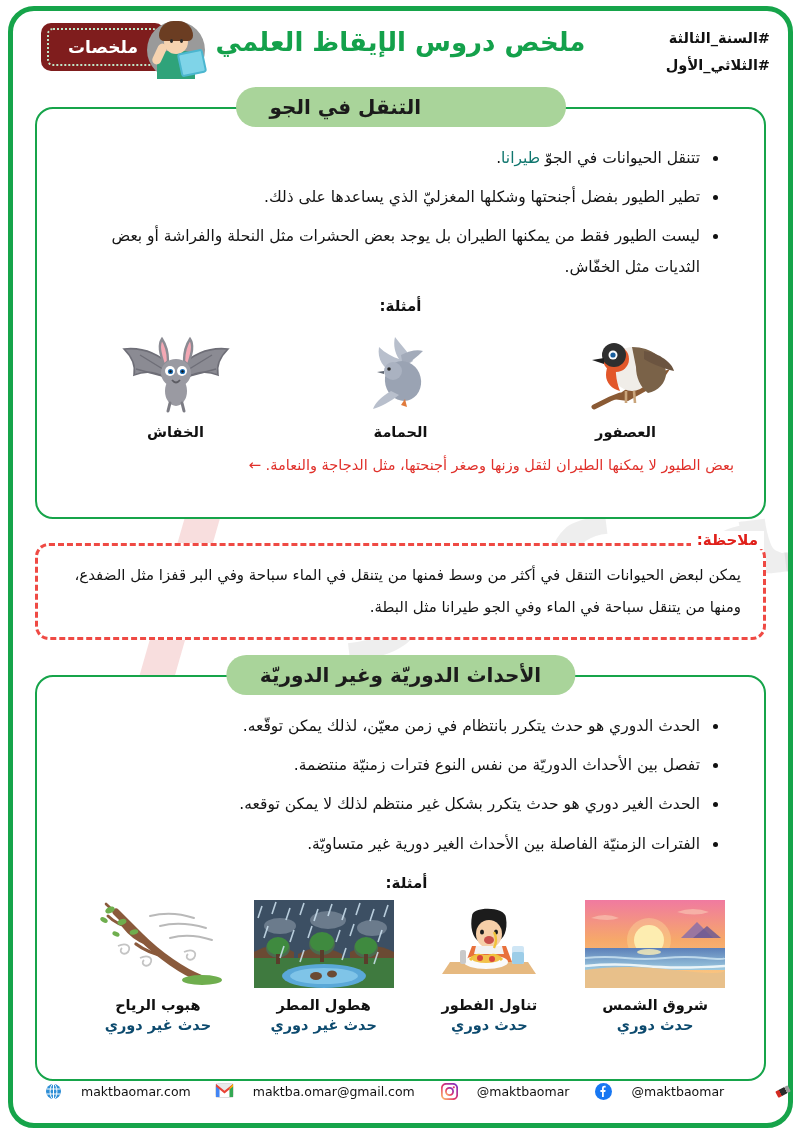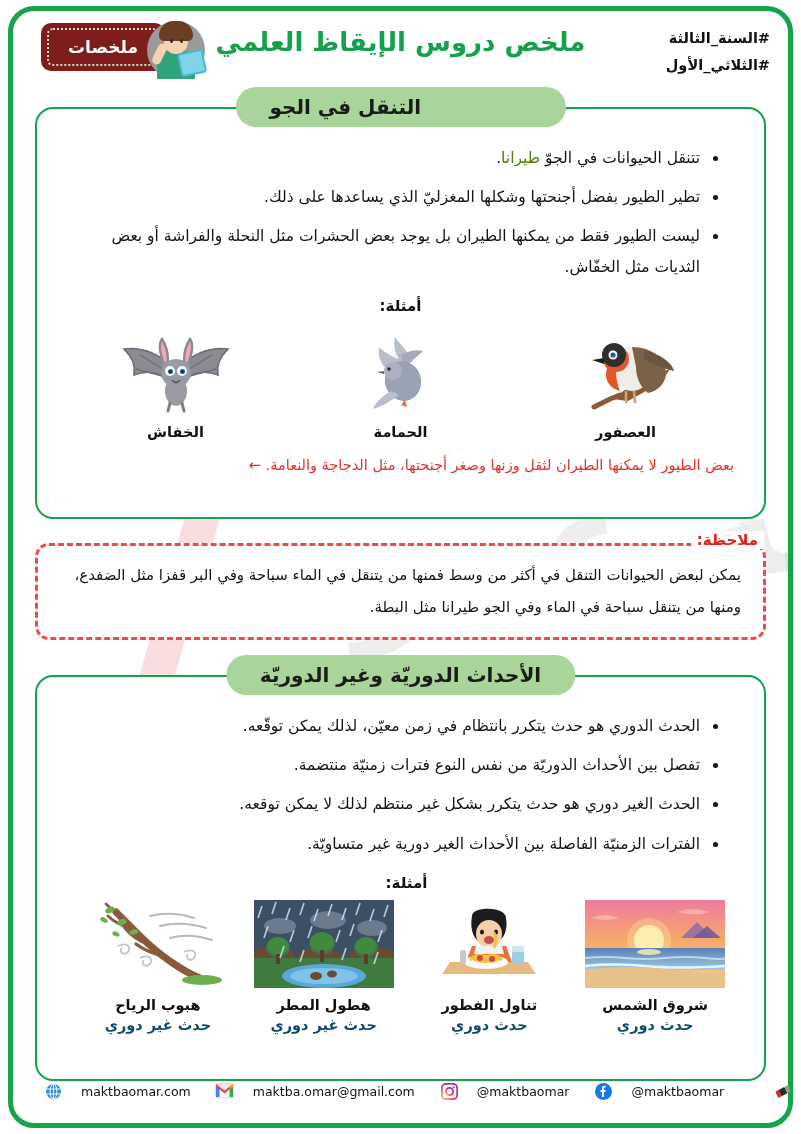--- a/index.html
+++ b/index.html
@@ -158,21 +158,21 @@
     padding-right: 18px;
   }
   .bullet::before {
     content: "";
     position: absolute;
     right: 0; top: 13px;
     width: 5px; height: 5px;
     background: #111;
     border-radius: 50%;
   }
-  .red-word { color: #4d7c0f; }
+  .red-word { color: #0f766e; }
 
   .examples-label {
     text-align: center;
     font-size: 15px;
     font-weight: bold;
     color: #111;
     margin: 2px 0 6px;
   }
 
   

